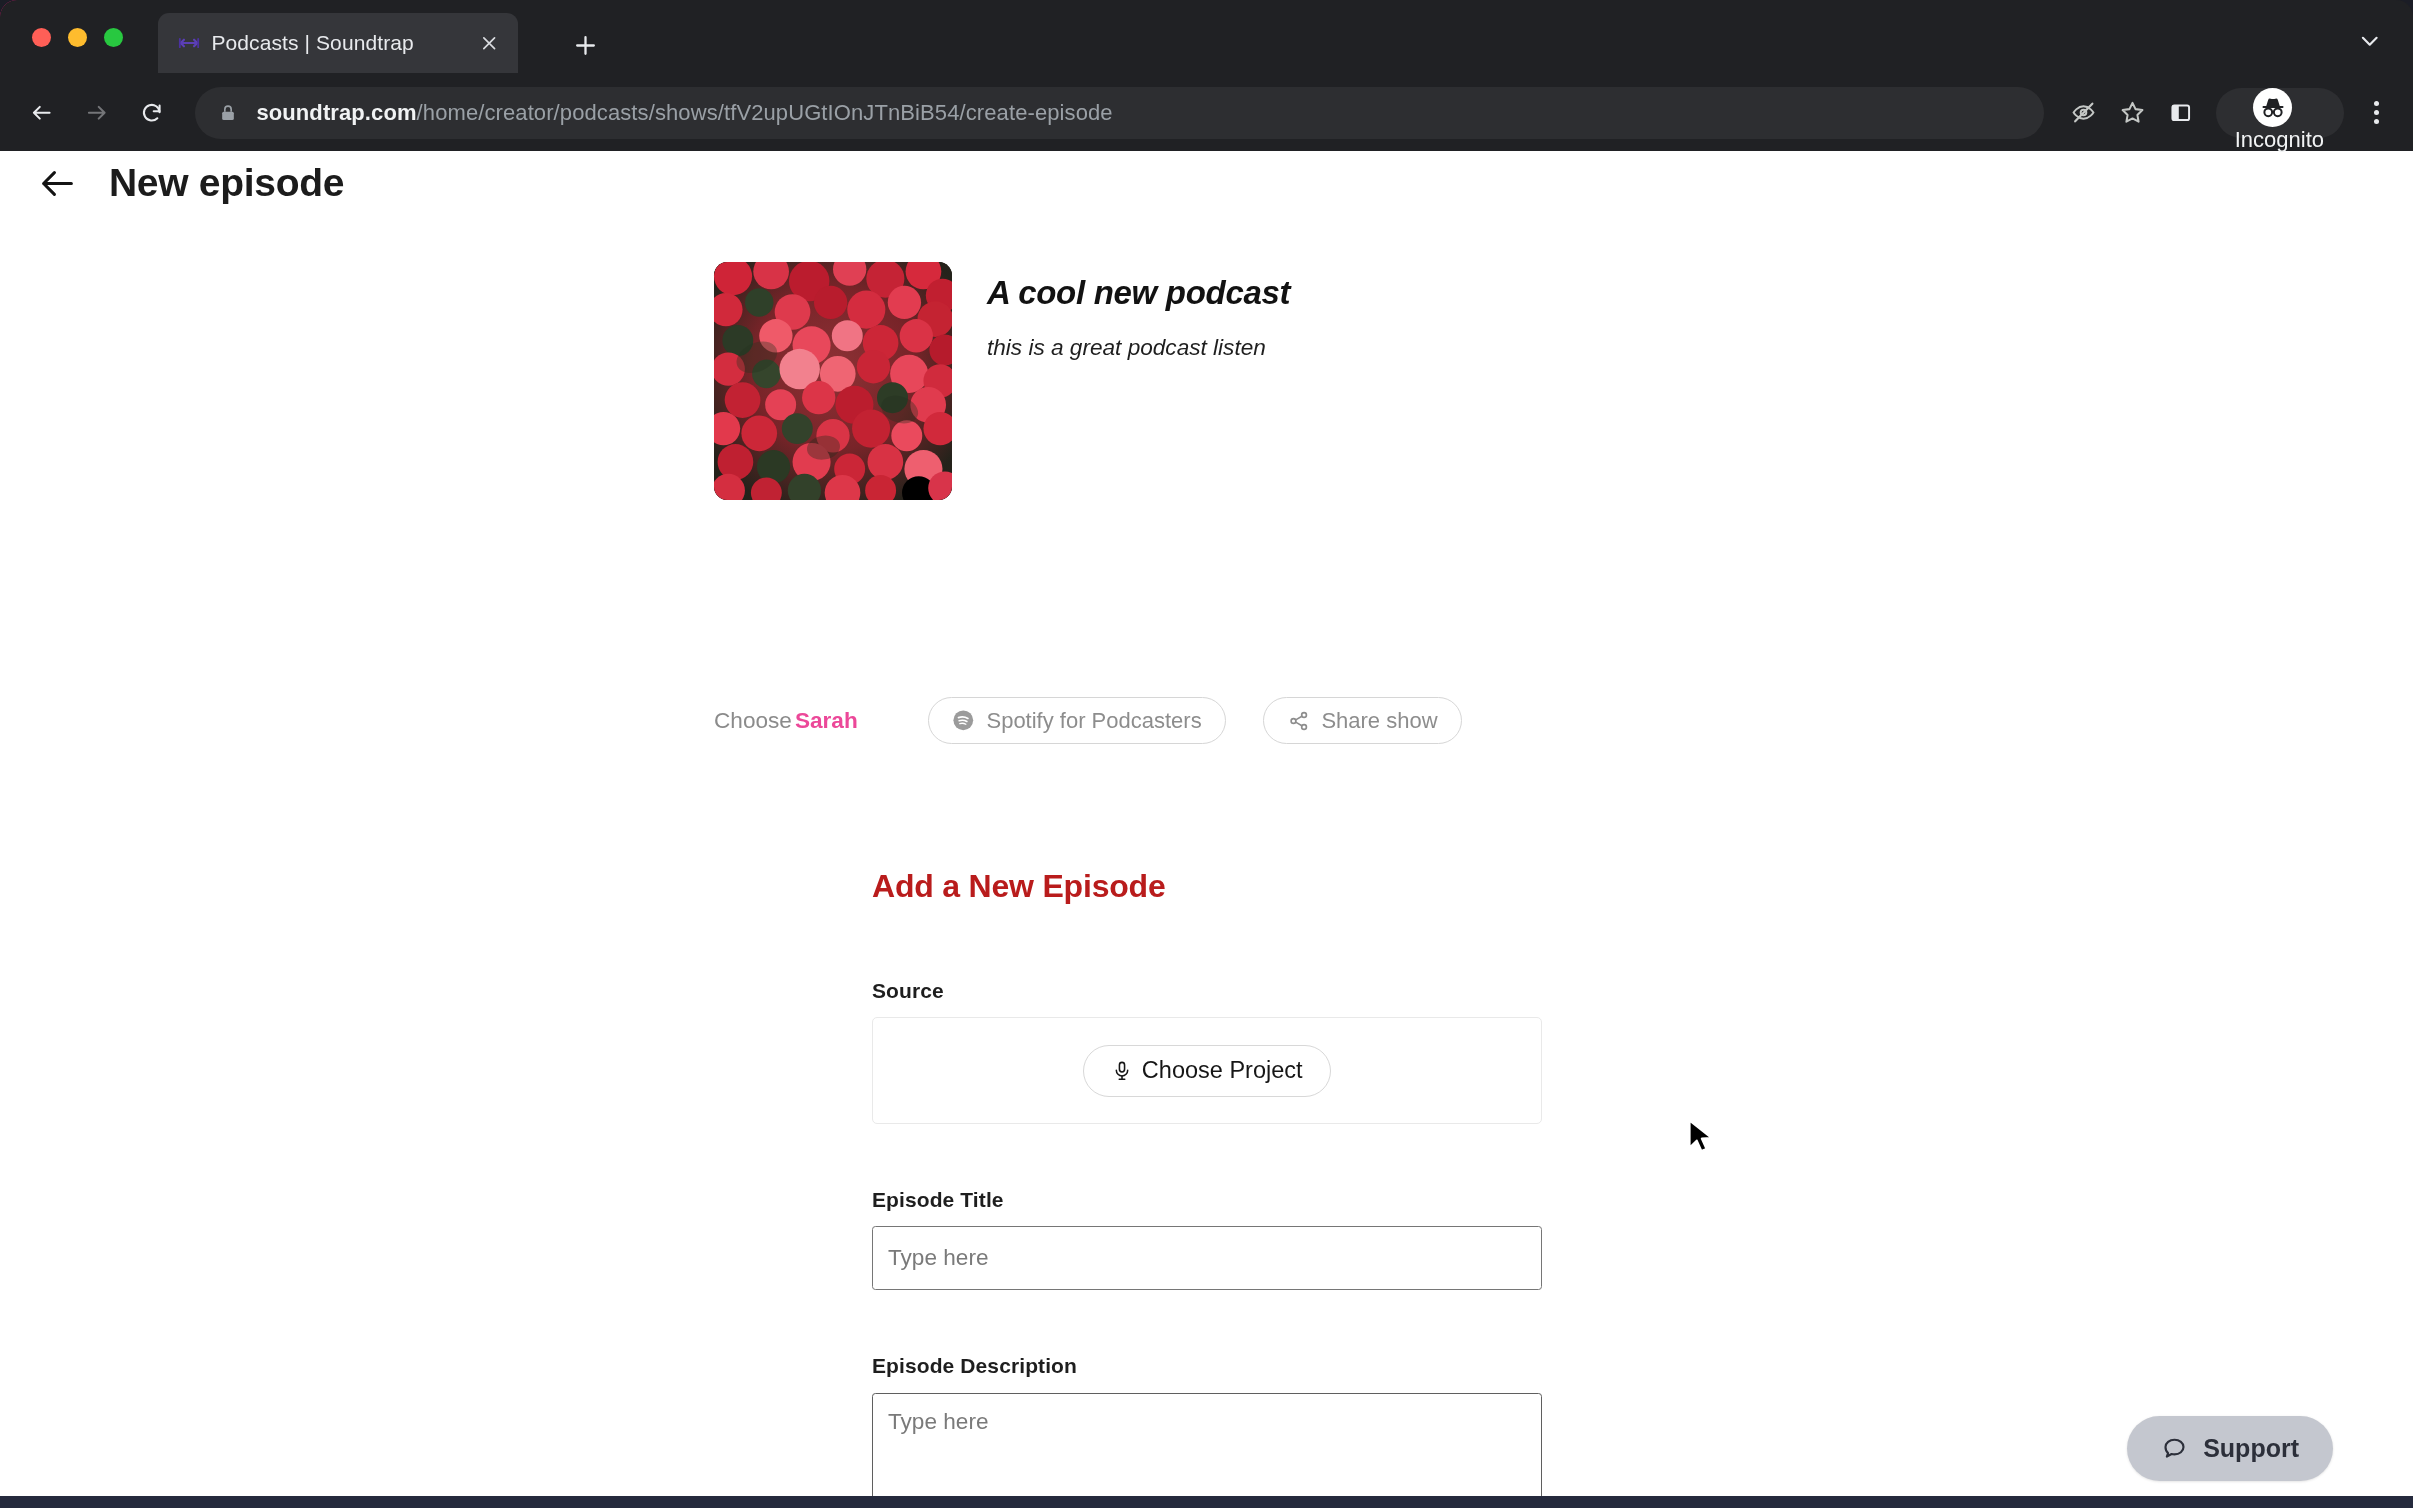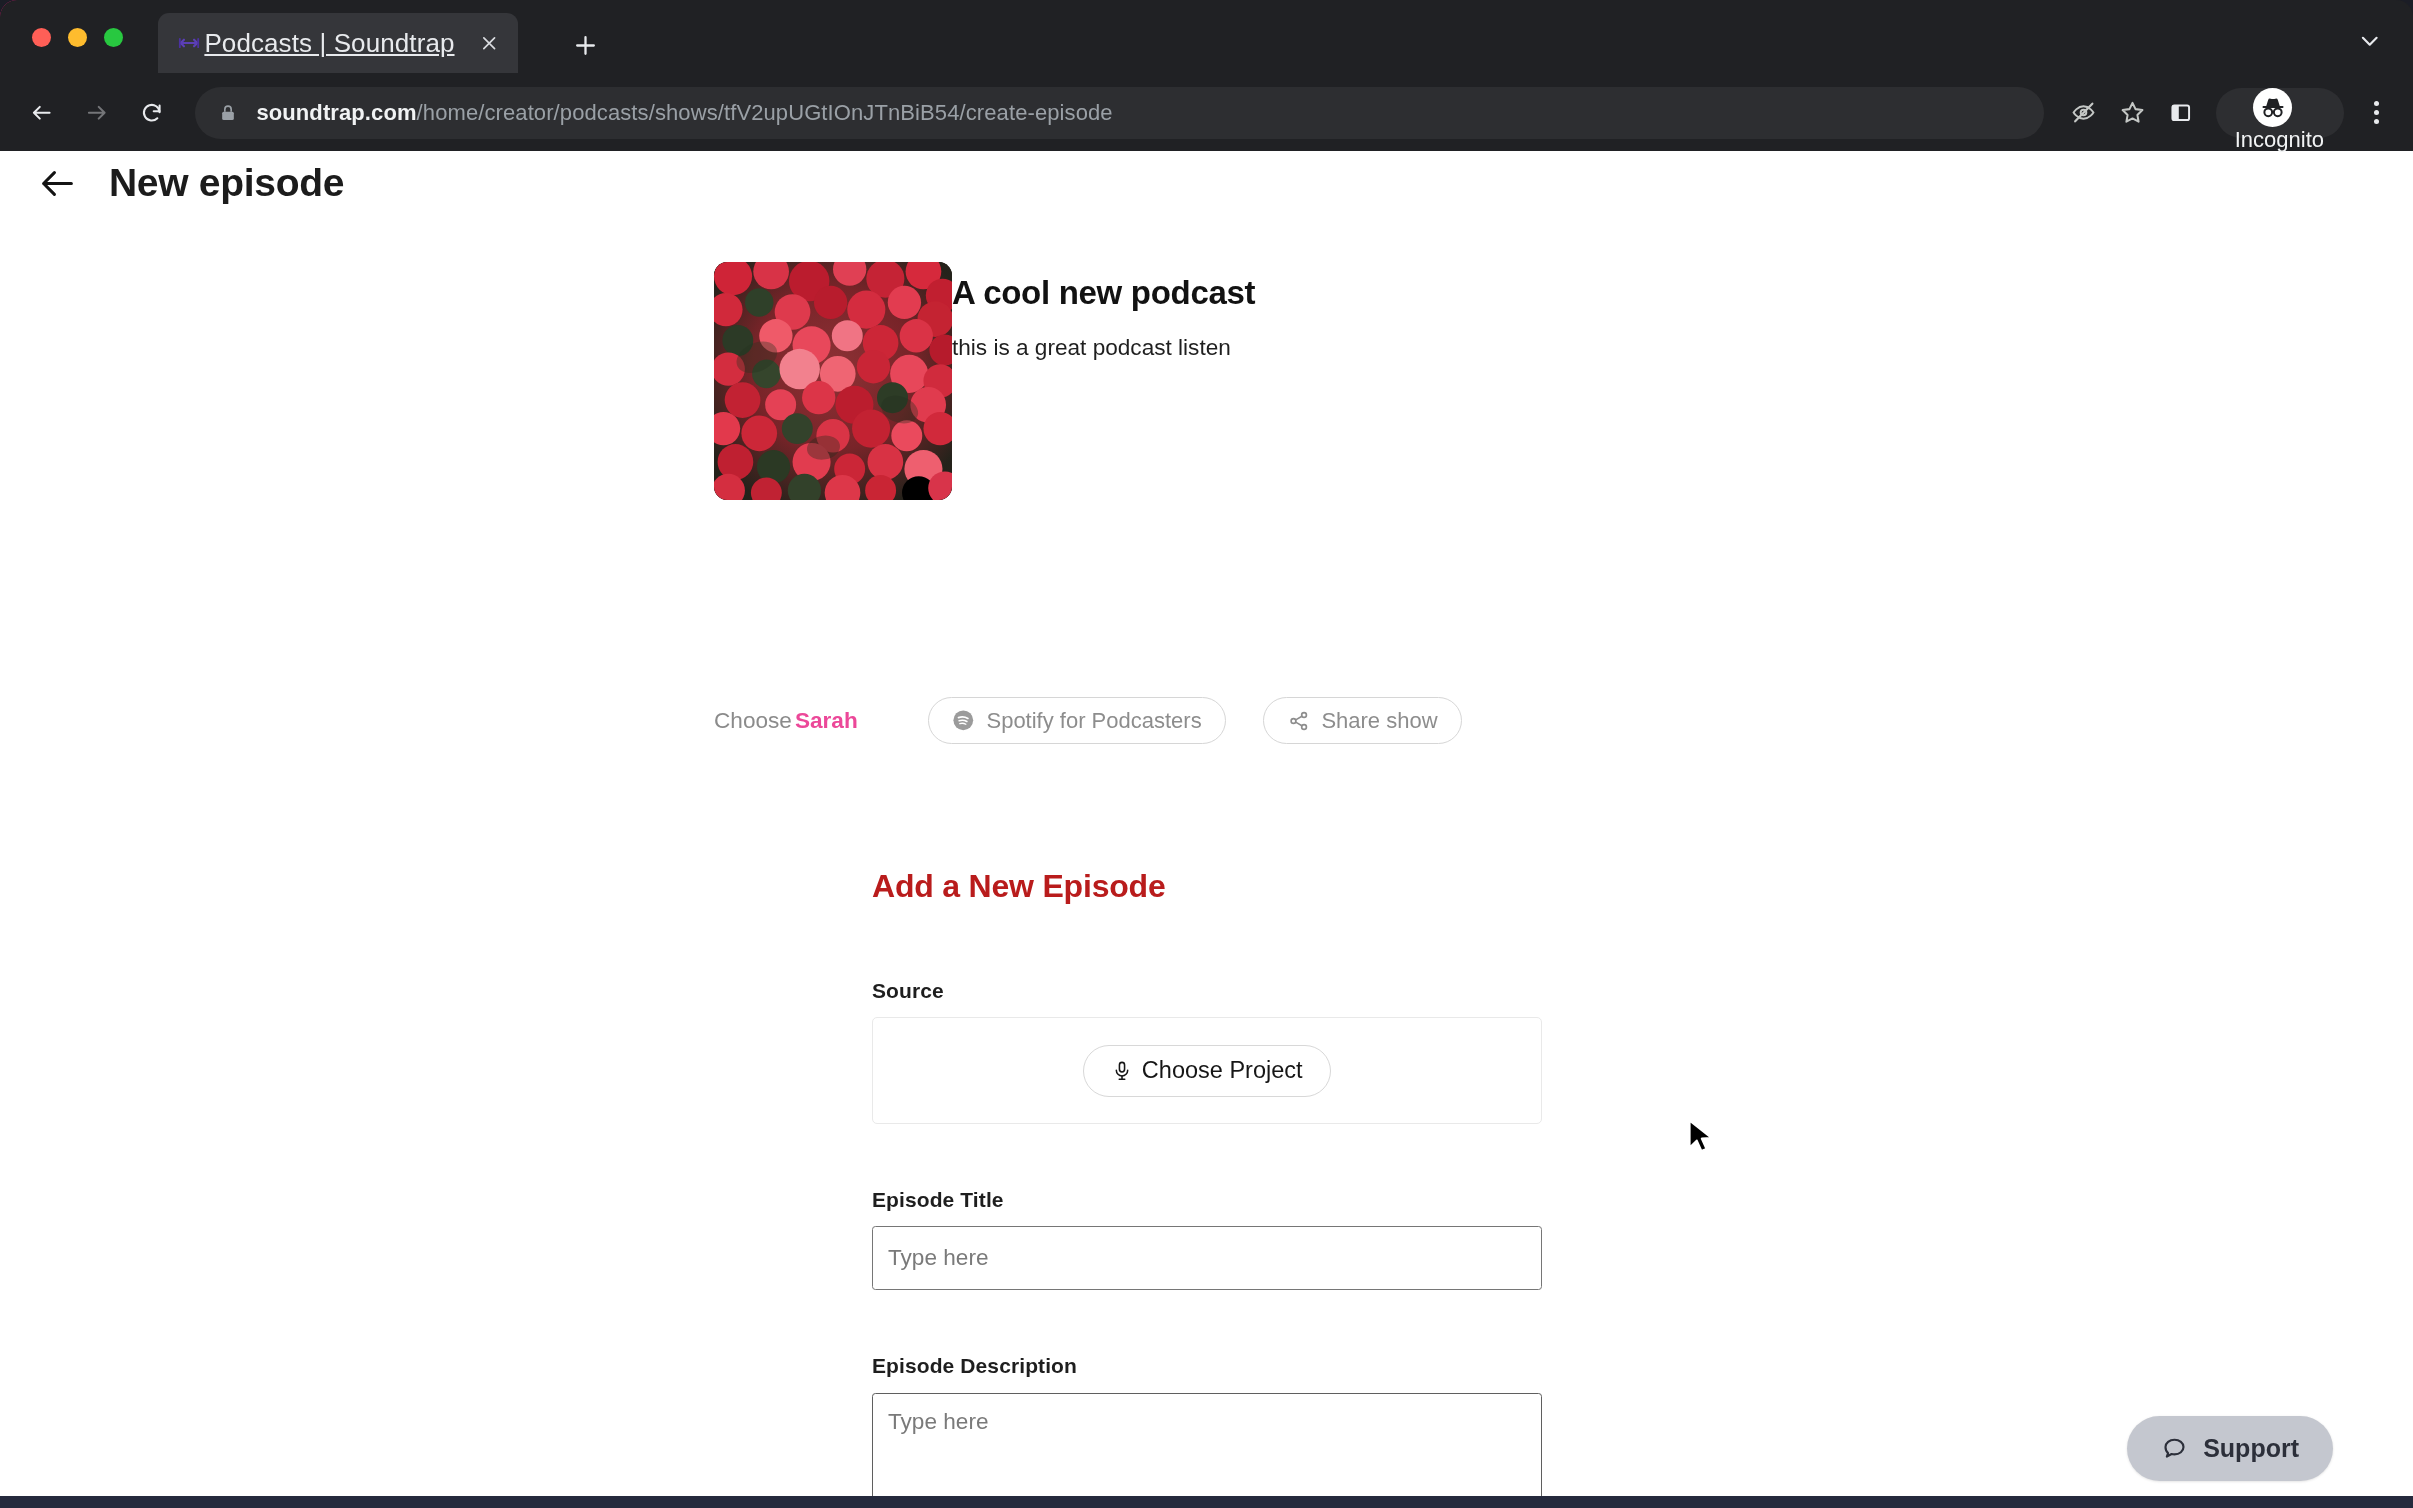--- a/index.html
+++ b/index.html
@@ -61,26 +61,25 @@
     padding: 0 15px 0 18.4px;
   }
   .tab-favicon {
     width: 25px; height: 25px;
     flex: 0 0 25px;
     display: flex; align-items: center; justify-content: center;
   }
   .tab-title {
     flex: 1 1 auto;
     color: #e8eaed;
-    font-size: 26px;
+    font-size: 21px;
     white-space: nowrap;
     overflow: hidden;
-    margin-left: 3px;
+    margin-left: 10px;
     letter-spacing: 0.1px;
-    text-decoration: underline;
   }
   .tab-close {
     flex: 0 0 28.5px;
     width: 28.5px; height: 28.5px;
     display: flex; align-items: center; justify-content: center;
     color: #dadce0;
     font-size: 22px;
     line-height: 1;
     border-radius: 50%;
   }
@@ -230,21 +229,21 @@
   .cover-art {
     width: 238px; height: 238px;
     border-radius: 13.4px;
     overflow: hidden;
     flex: 0 0 238px;
     background: #2a1e1c;
     position: relative;
   }
   .cover-art svg { display: block; width: 100%; height: 100%; }
 
-  .show-text { padding-top: 11.7px; }
+  .show-text { margin-left: 35px; padding-top: 11.7px; font-style: italic; }
   .show-title {
     font-size: 33px;
     font-weight: bold;
     color: #121212;
     letter-spacing: -0.3px;
   }
   .show-desc {
     font-size: 22.6px;
     color: #1f1f1f;
     margin-top: 23.5px;

